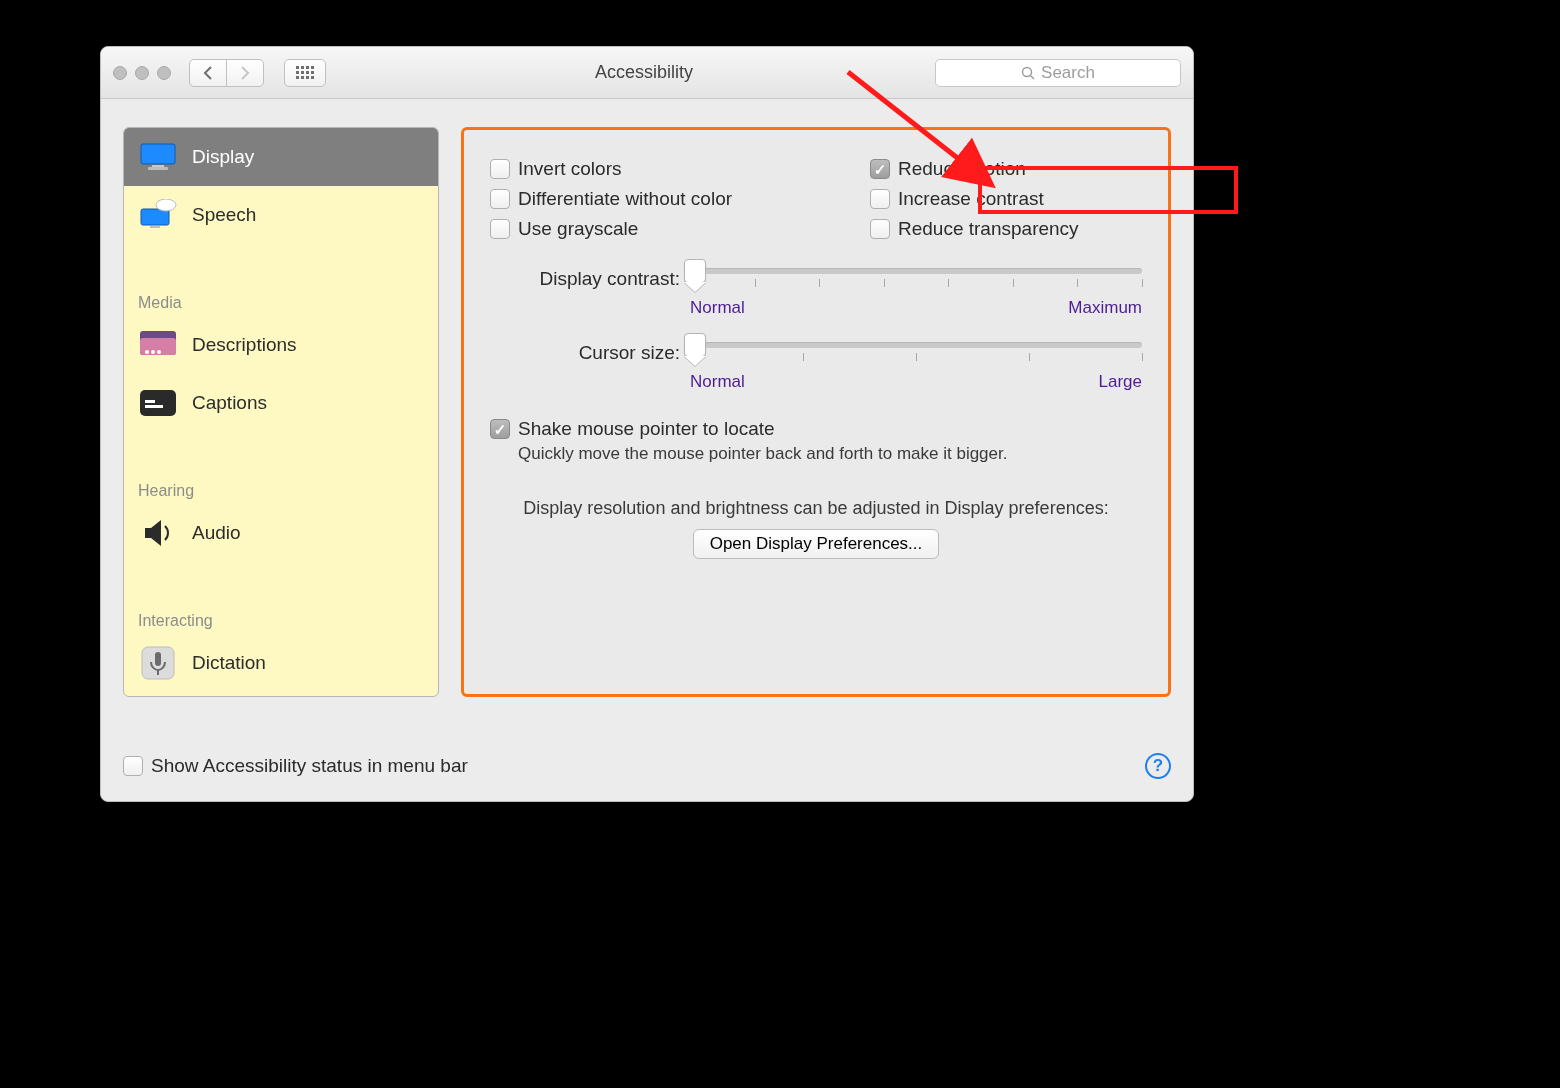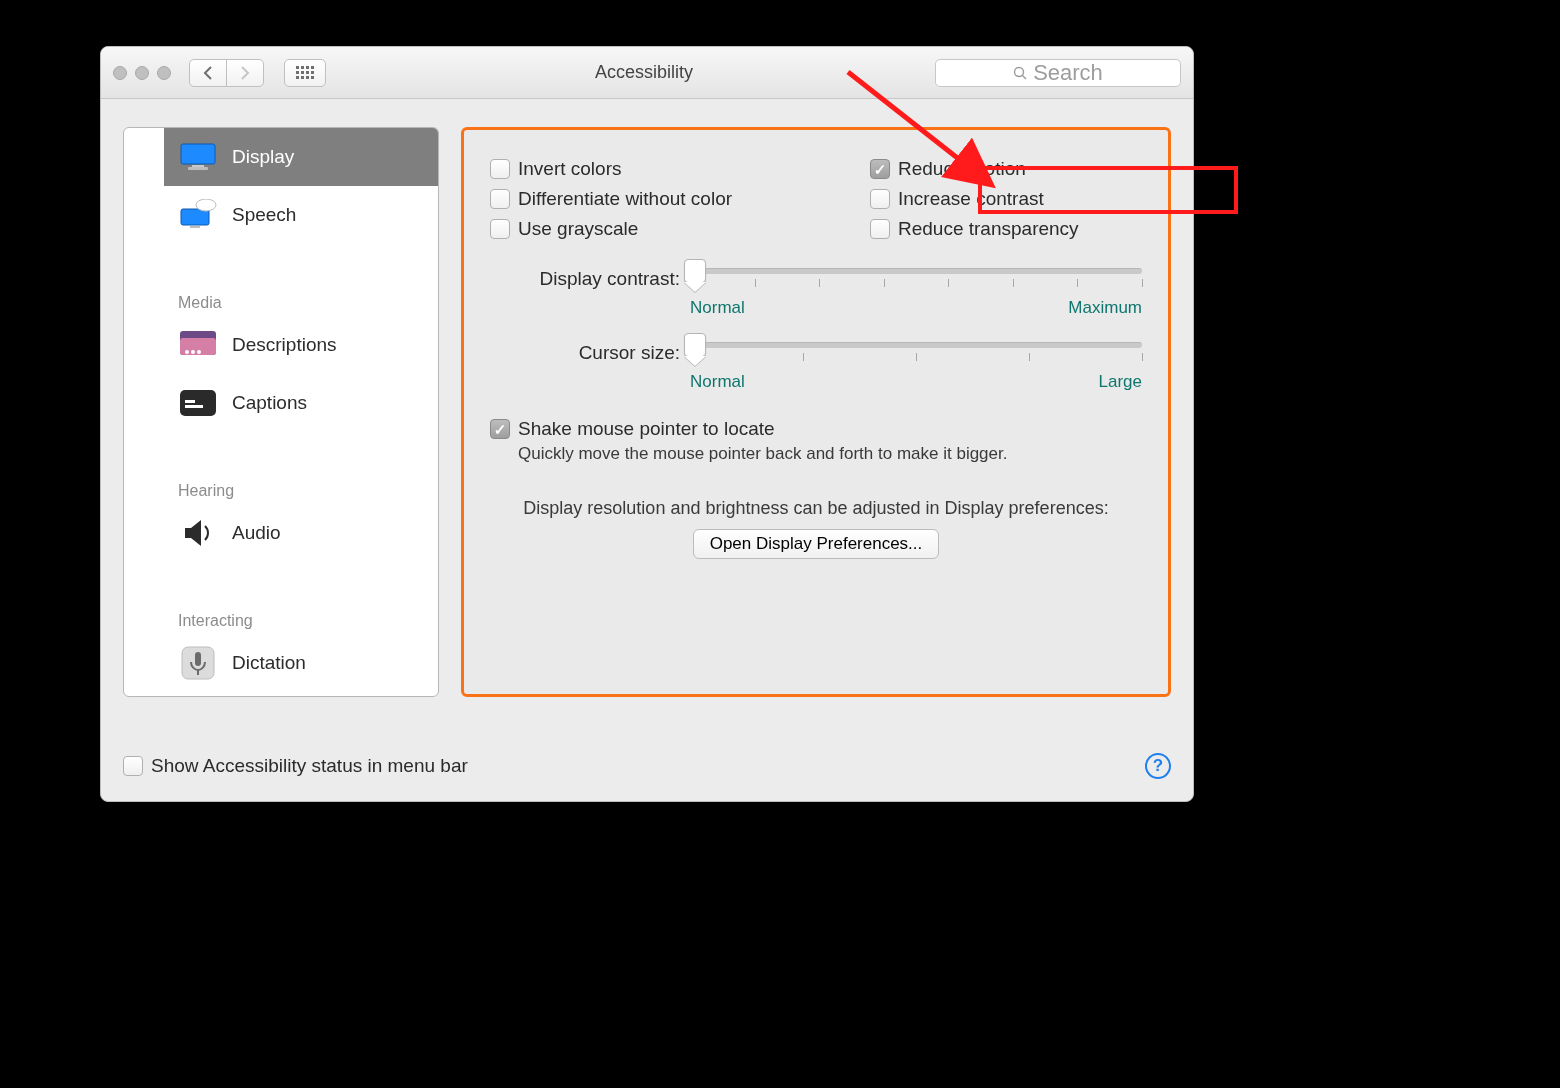--- a/index.html
+++ b/index.html
@@ -53,32 +53,31 @@
   .wtitle{
     position:absolute; left:0; right:6px; text-align:center;
     font-size:18px; color:#444; pointer-events:none;
   }
   .searchbox{
     margin-left:auto;
     width:246px; height:28px;
     border:1px solid #c7c7c7; border-radius:5px;
     background:#fff;
     display:flex; align-items:center; justify-content:center;
-    gap:6px; color:#9d9d9d; font-size:22px;
+    gap:6px; color:#9d9d9d; font-size:17px;
   }
 
   
   .body { position:absolute; top:52px; bottom:0; left:0; right:0; padding: 28px 22px 22px 22px;}
   .columns { display:flex; gap:22px; height: 570px;}
   .sidebar {
     width: 316px;
     border:1px solid #b7b7b7; border-radius:6px;
-    background:#ffffff; overflow:hidden;
+    background:#fef9c3; overflow:hidden;
     box-shadow: inset 0 1px 0 #fff;
-    padding-left: 40px;
   }
   .sb-item{
     display:flex; align-items:center; gap:14px;
     height:58px; padding:0 14px;
     font-size:19px; color:#2c2c2c;
   }
   .sb-item.selected{ background:#7f7f7f; color:#fff;}
   .sb-section{
     padding:6px 14px 4px 14px;
     font-size:16px; color:#8c8c8c;margin-top:44px;
@@ -122,21 +121,21 @@
     box-shadow:0 1px 1px rgba(0,0,0,.2);
   }
   .thumb::after{
     content:""; position:absolute; left:50%; top:100%;
     transform:translateX(-50%);
     border-left:11px solid transparent;
     border-right:11px solid transparent;
     border-top:10px solid #fff;
     filter: drop-shadow(0 1px 0 #b5b5b5);
   }
-  .scale-lbls{ display:flex; justify-content:space-between; font-size:17px; color:#0f766e; margin-top:24px;align-items:center;}
+  .scale-lbls{ display:flex; justify-content:space-between; font-size:17px; color:#4c1d95; margin-top:24px;align-items:center;}
 
   .helptext{ font-size:17px; color:#3a3a3a; margin-left:28px; margin-top:0;}
   .note{ text-align:center; font-size:18px; color:#3a3a3a; margin-top:34px;}
   .open-btn{
     display:block; margin:10px auto 0;
     padding:4px 16px; font-size:17px;
     background:linear-gradient(#ffffff,#f0f0f0);
     border:1px solid #bcbcbc; border-radius:6px;
   }
 

